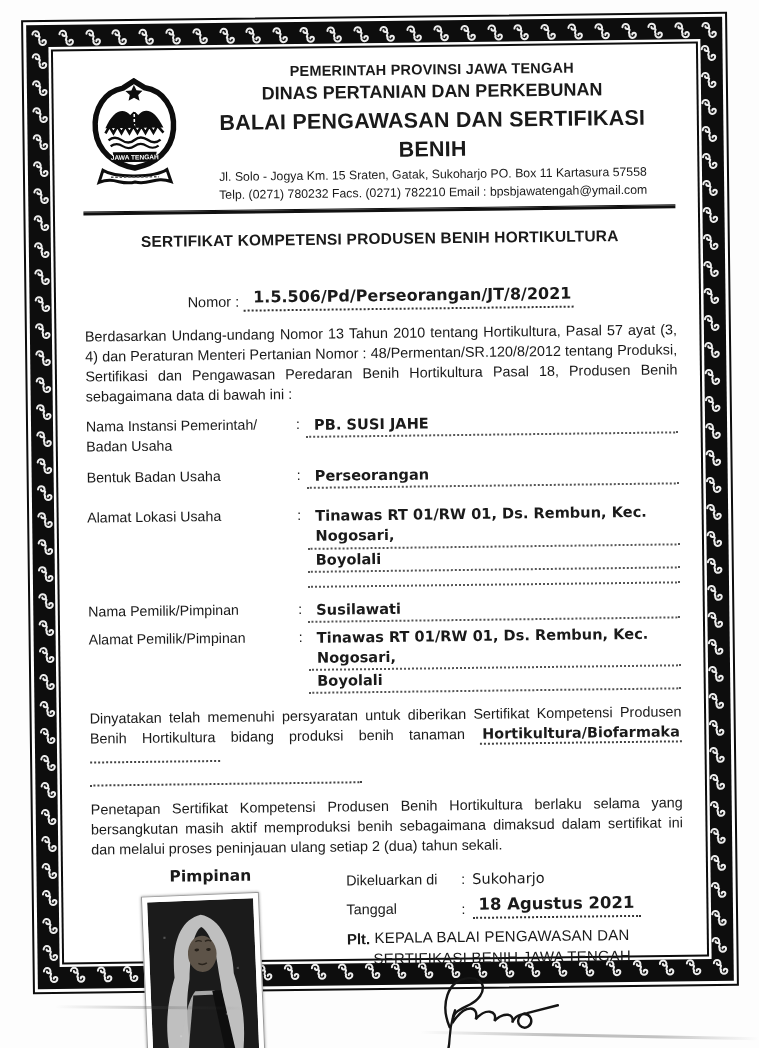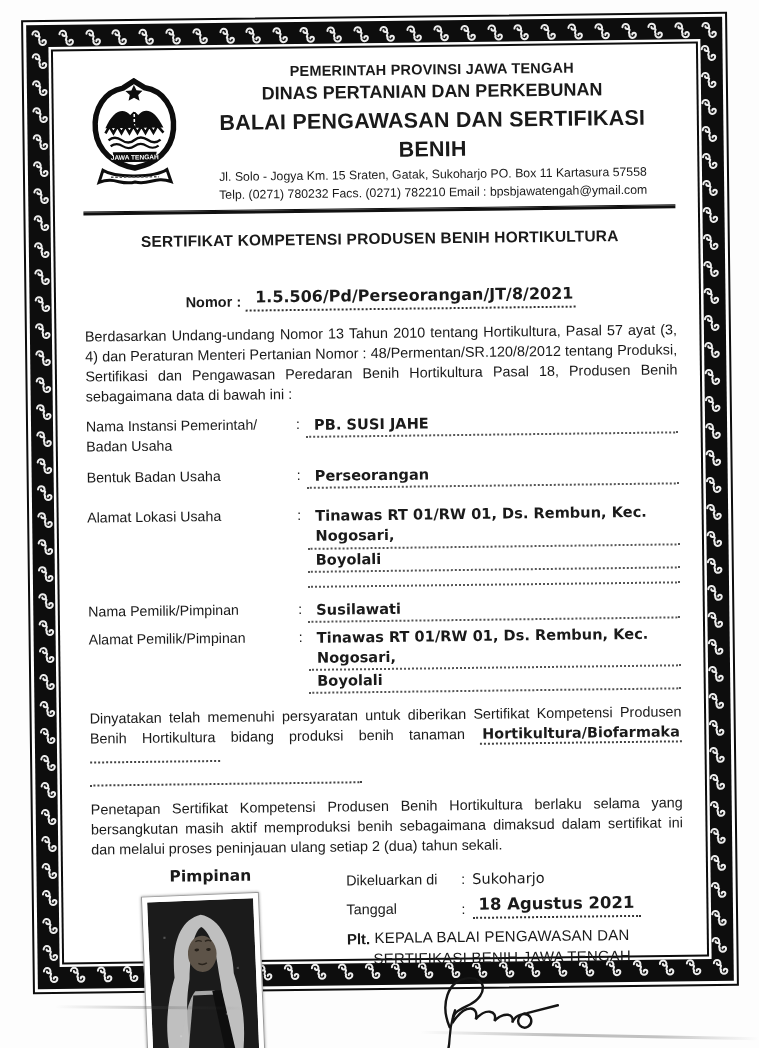--- a/index.html
+++ b/index.html
@@ -44,21 +44,21 @@
   .hdr-l1 { font-size: 14.5px; font-weight: bold; letter-spacing: .2px; }
   .hdr-l2 { font-size: 18px;   font-weight: bold; }
   .hdr-l3 { font-size: 21.5px; font-weight: bold; margin-top: 2px; letter-spacing: .2px; }
   .hdr-l4, .hdr-l5 { font-size: 12.3px; margin-top: 1px; }
   .rule-double { height: 4px; border-top: 1.5px solid #111; border-bottom: 3px solid #111; margin: 6px 0 16px; }
 
   
   .title-block { text-align: center; margin-top: 14px; }
   .cert-title { font-size: 15.5px; font-weight: bold; letter-spacing: .2px; }
   .nomor-line { margin-top: 5px; display: flex; justify-content: center; align-items: flex-end; }
-  .nomor-label { font-size: 14.5px; font-weight: bold; margin-top: 36px; }
+  .nomor-label { font-size: 14.5px; font-weight: normal; margin-top: 36px; }
   .typed { font-family: "DejaVu Sans", sans-serif; font-weight: bold; }
   .nomor-value { font-size: 16px; border-bottom: 2px dotted #333; padding: 0 2px 1px 10px; margin-left: 4px; }
 
   
   .para { text-align: justify; margin-top: 14px; font-size: 14.4px; }
 
   
   .fields { margin-top: 10px; }
   .frow { display: flex; align-items: flex-start; margin-bottom: 5px; }
   .flabel { width: 204px; flex: 0 0 auto; }

